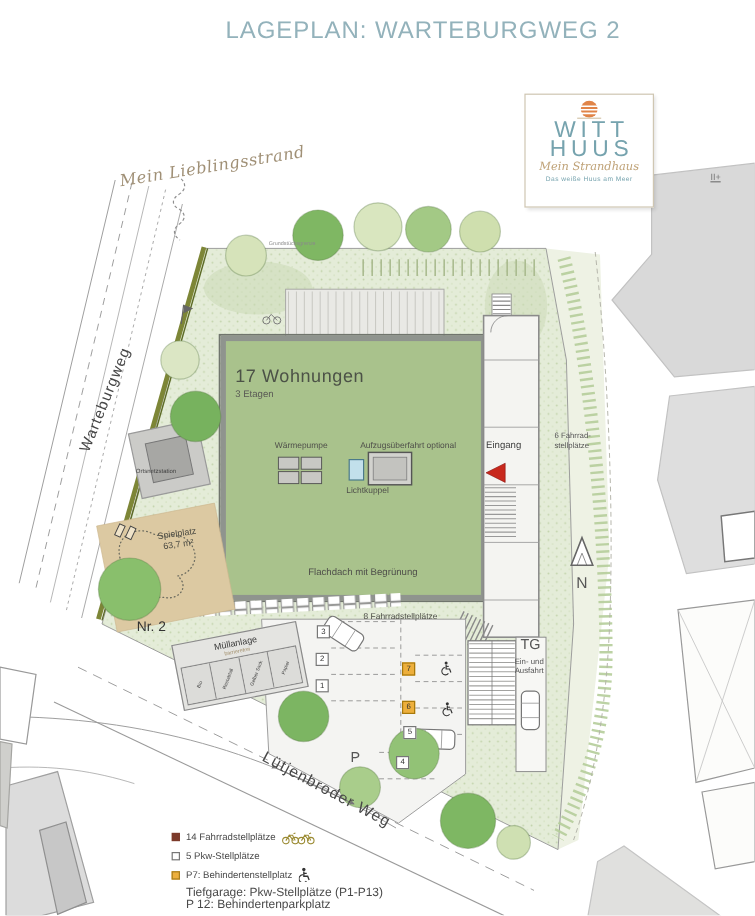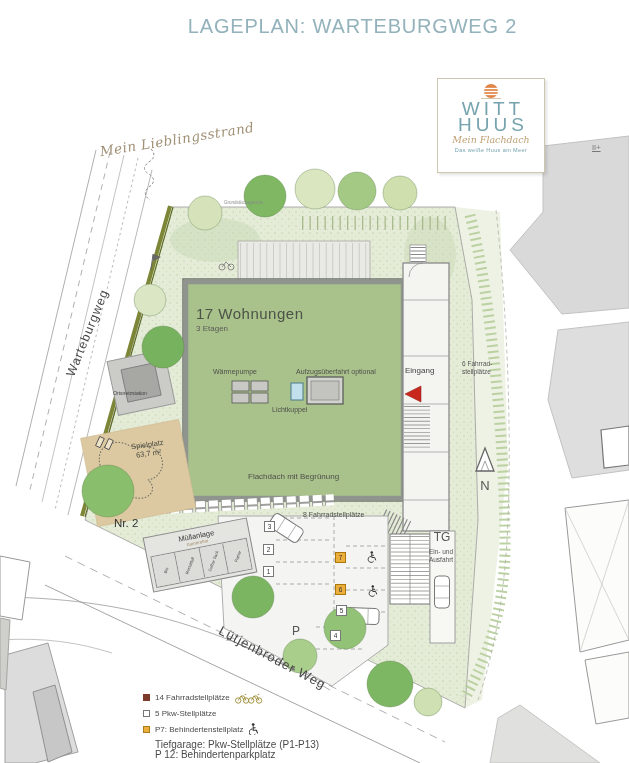--- a/index.html
+++ b/index.html
@@ -15,21 +15,21 @@
   .logo .brand{color:#76A3AE;font-size:19px;line-height:15px;letter-spacing:4px;margin-top:1px;text-indent:4px;}
   .logo .script{font-family:"DejaVu Serif",serif;font-style:italic;color:#bfa277;font-size:9.5px;margin-top:2px;}
   .logo .tag{color:#76A3AE;font-size:5.5px;letter-spacing:.4px;margin-top:2px;}
   
   .hand{font-family:"DejaVu Serif",serif;font-style:italic;color:#a09076;font-size:13.5px;letter-spacing:.5px;
         transform:rotate(-9deg);}
   .street{font-size:12.5px;color:#474747;letter-spacing:1px;text-align:center;}
   .bldg-block{color:#4c5247;}
   .bldg-block .h{font-size:15px;letter-spacing:.5px;}
   .bldg-block .s{font-size:8px;color:#5a5a55;margin-top:2px;}
-  .tiny{font-size:7px;color:#4f4f4a;text-align:left;}
+  .tiny{font-size:7px;color:#4f4f4a;text-align:right;}
   .pnum{position:absolute;width:11px;height:11px;background:#fff;border:1px solid #777;
         font-size:6.5px;color:#333;display:flex;align-items:center;justify-content:center;box-sizing:border-box;}
   .pnum.org{background:#EDAF3C;border-color:#a8790a;}
   .muell{position:absolute;left:147px;top:527px;width:106px;height:56px;transform:rotate(-11deg);
          background:#e4e4e1;border:1px solid #8a8a8a;box-sizing:border-box;display:flex;flex-direction:column;}
   .muell .ml{font-size:7.5px;color:#3a3a3a;text-align:center;margin-top:3px;}
   .muell .ms{font-size:4.5px;color:#a3906d;text-align:center;}
   .muell .bins{display:flex;flex:1;margin:2px 3px 3px 3px;border:0.5px solid #8a8a8a;}
   .muell .bin{flex:1;border-right:0.5px solid #8a8a8a;background:#dcdcd9;overflow:hidden;
               display:flex;align-items:center;justify-content:center;}
@@ -267,21 +267,21 @@
       <circle cx="13" cy="8" r="7" fill="#E08448"></circle>
       <g stroke="#ffffff" stroke-width="1.3">
         <line x1="5" y1="5.5" x2="21" y2="5.5"></line>
           <line x1="4" y1="8.5" x2="22" y2="8.5"></line>
         <line x1="5" y1="11.5" x2="21" y2="11.5"></line>
       </g>
       <line x1="3" y1="15.5" x2="23" y2="15.5" stroke="#c9b795" stroke-width="0.8"></line>
     </svg>
     <div class="brand">WITT</div>
     <div class="brand">HUUS</div>
-    <div class="script">Mein Flachdach</div>
+    <div class="script">Mein Strandhaus</div>
     <div class="tag">Das weiße Huus am Meer</div>
   </div>
 
   <div class="lbl hand" style="left:92px;top:131px;width:170px;text-align:center;">Mein Lieblingsstrand</div>
 
   <div class="lbl street" style="left:20px;top:326px;width:135px;transform:rotate(-68deg);">Warteburgweg</div>
   <div class="lbl street" style="left:200px;top:650px;width:145px;font-size:13px;transform:rotate(28deg);">Lütjenbroder Weg</div>
 
   <div class="lbl" style="left:224px;top:200px;font-size:4.5px;color:#8a8a8a;">Grundstücksgrenze</div>
   <div class="lbl" style="left:592px;top:143px;font-size:7.5px;color:#777;text-decoration:underline;">II+</div>

